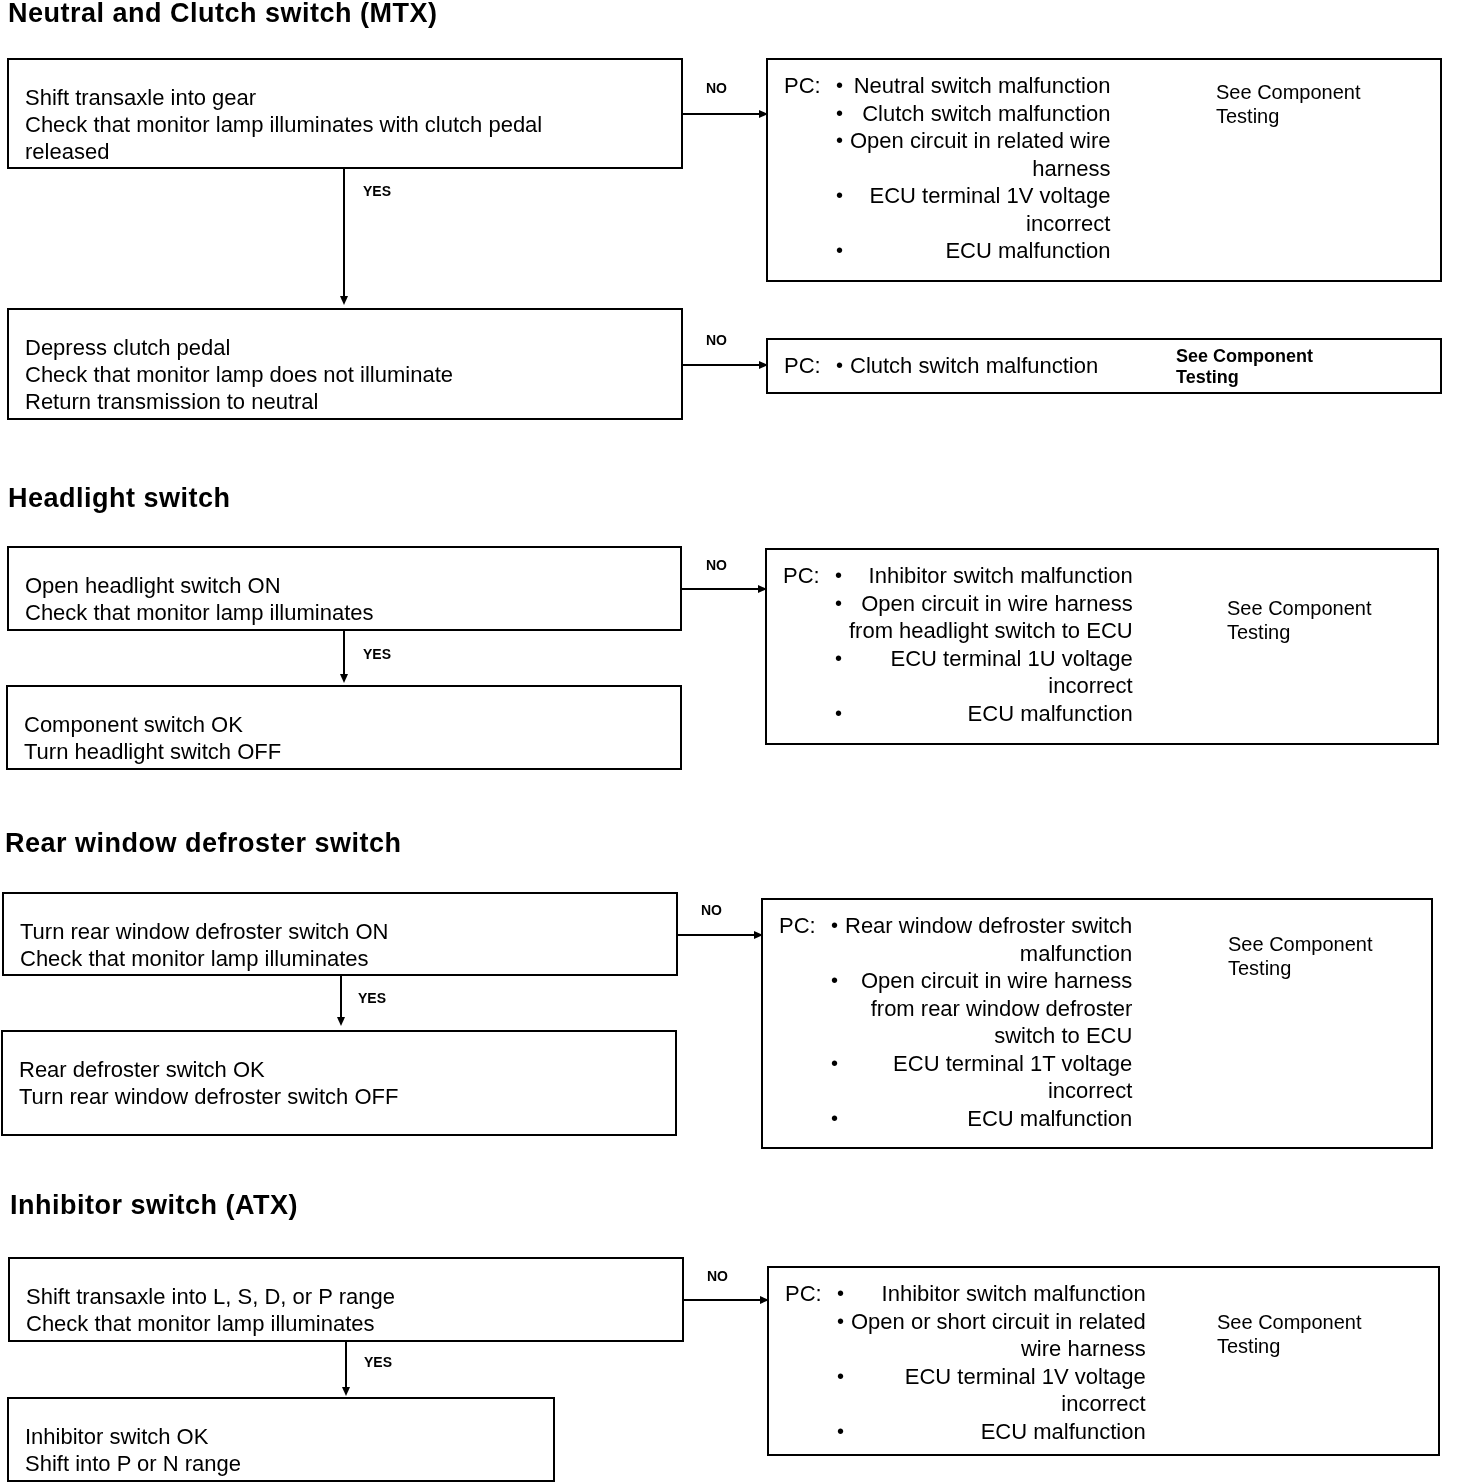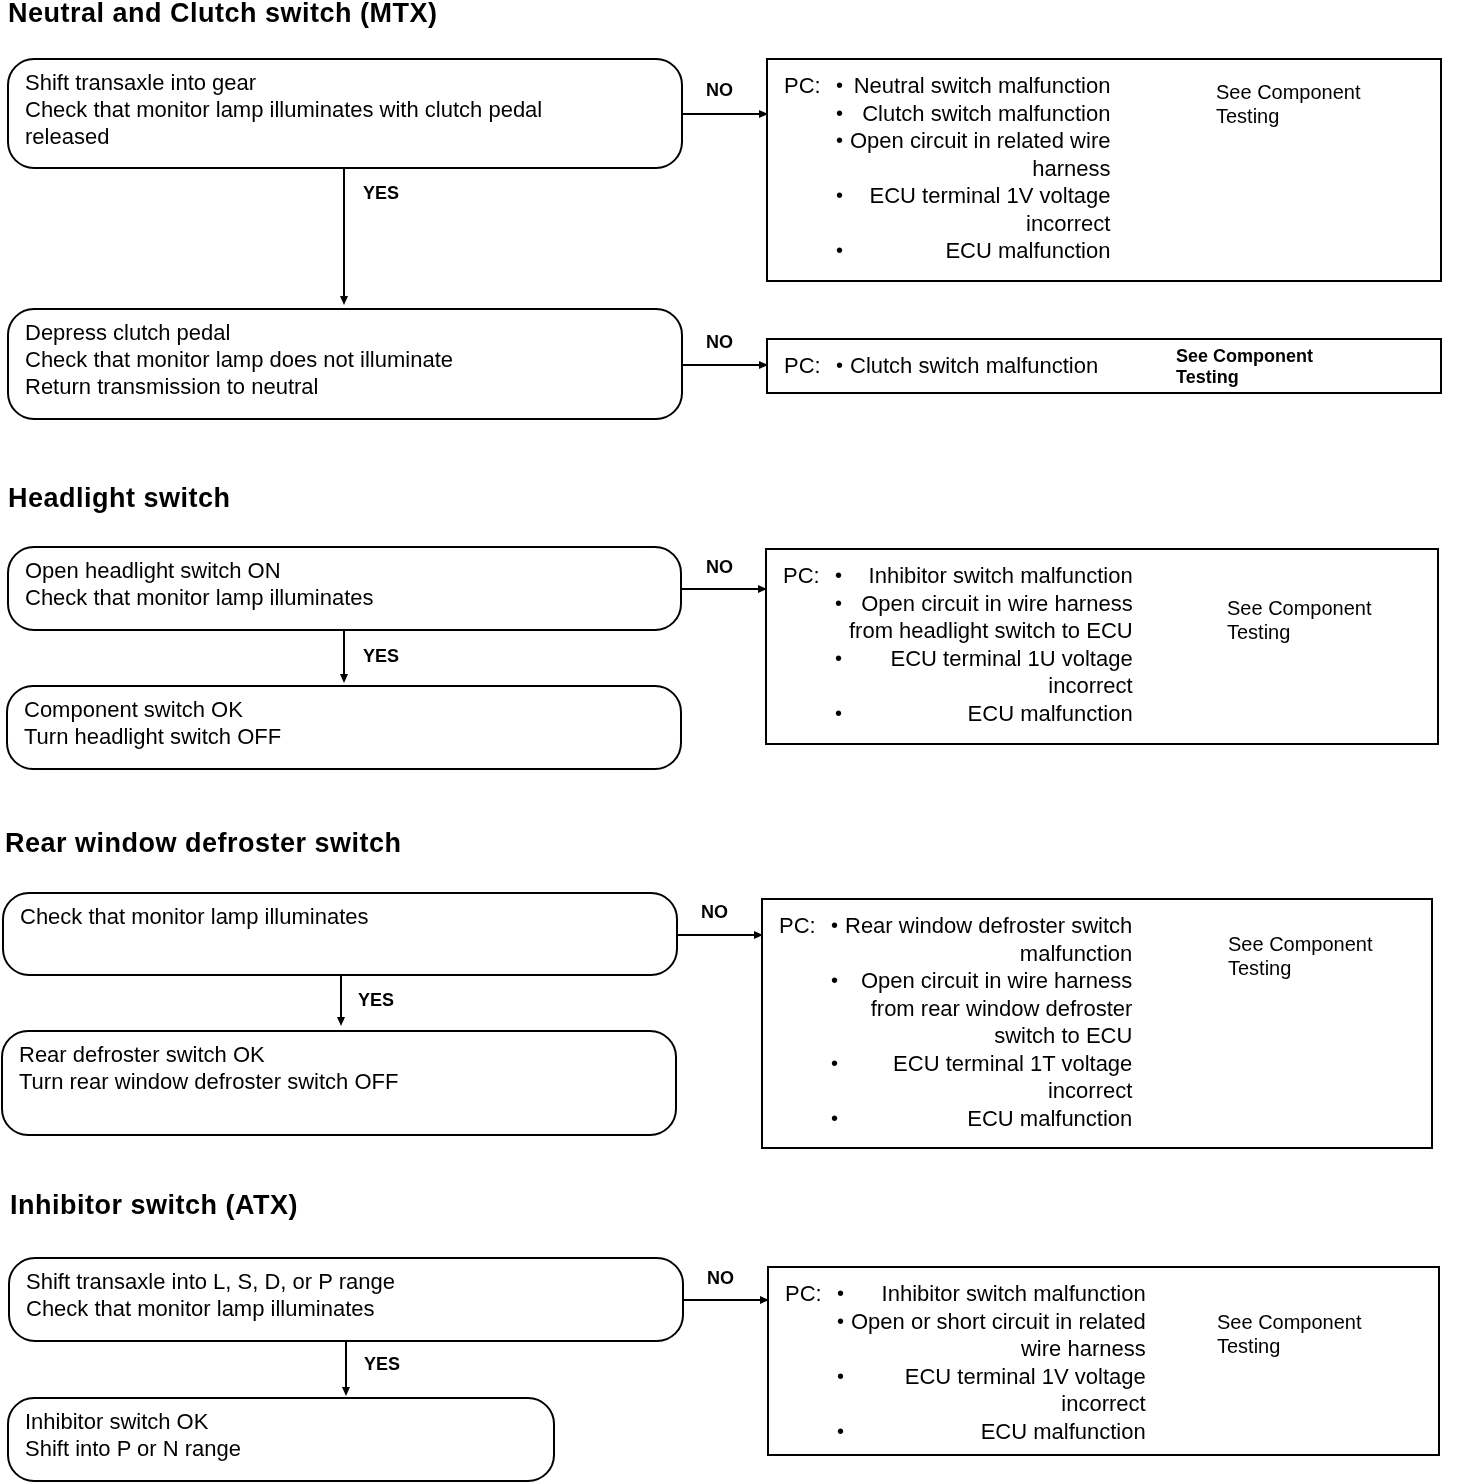--- a/index.html
+++ b/index.html
@@ -1,28 +1,28 @@
 <!DOCTYPE html>
 <html><head>
 <meta charset="utf-8">
 <style>
   html, body { margin: 0; padding: 0; background: #ffffff; }
   body { width: 1472px; height: 1484px; position: relative; overflow: hidden;
          font-family: "Liberation Sans", sans-serif; color: #000; }
   .title { position: absolute; font-weight: bold; font-size: 27px; letter-spacing: 0.5px; white-space: nowrap; }
   .box { position: absolute; border: 2px solid #000; box-sizing: border-box; background: #fff; }
-  .step { font-size: 22px; line-height: 27px; padding: 9px 16px; border-radius: 27px; }
+  .step { font-size: 22px; line-height: 27px; padding: 24px 16px; }
   .step div { white-space: nowrap; }
   .res { font-size: 22px; line-height: 27.5px; padding: 12px 16px; }
   .res .pc { position: absolute; left: 16px; top: 12px; text-align: center; }
   .res ul { list-style: none; margin: 0; padding: 0; position: absolute; left: 68px; top: 12px; text-align: right; }
   .res li { position: relative; padding-left: 14px; white-space: pre-line; }
   .res li::before { content: "\2022"; position: absolute; left: 0; top: 0; font-size: 20px; }
   .see { position: absolute; font-size: 20px; line-height: 24px; white-space: pre-line; }
-  .lbl { position: absolute; font-weight: bold; font-size: 18px; }
+  .lbl { position: absolute; font-weight: bold; font-size: 14px; }
   .hline { position: absolute; height: 2px; background: #000; }
   .vline { position: absolute; width: 2px; background: #000; }
   .arrow-r { position: absolute; width: 0; height: 0; border-top: 4px solid transparent; border-bottom: 4px solid transparent; border-left: 9px solid #000; }
   .arrow-d { position: absolute; width: 0; height: 0; border-left: 4px solid transparent; border-right: 4px solid transparent; border-top: 9px solid #000; }
 </style>
 </head>
 <body>
 
 <div class="title" style="left:8px;top:-2px;">Neutral and Clutch switch (MTX)</div>
 
@@ -101,20 +101,21 @@
 <div class="lbl" style="left:363px;top:646px;">YES</div>
 
 <div class="box step" style="left:6px;top:685px;width:676px;height:85px;">
   <div>Component switch OK</div>
   <div>Turn headlight switch OFF</div>
 </div>
 
 <div class="title" style="left:5px;top:828px;">Rear window defroster switch</div>
 
 <div class="box step" style="left:2px;top:892px;width:676px;height:84px;">
+  <div>Turn rear window defroster switch ON</div>
   <div>Check that monitor lamp illuminates</div>
 </div>
 <div class="hline" style="left:678px;top:934px;width:76px;"></div>
 <div class="arrow-r" style="left:754px;top:931px;"></div>
 <div class="lbl" style="left:701px;top:902px;">NO</div>
 
 <div class="box res" style="left:761px;top:898px;width:672px;height:251px;">
   <span class="pc">PC:</span>
   <ul>
     <li>Rear window defroster switch

